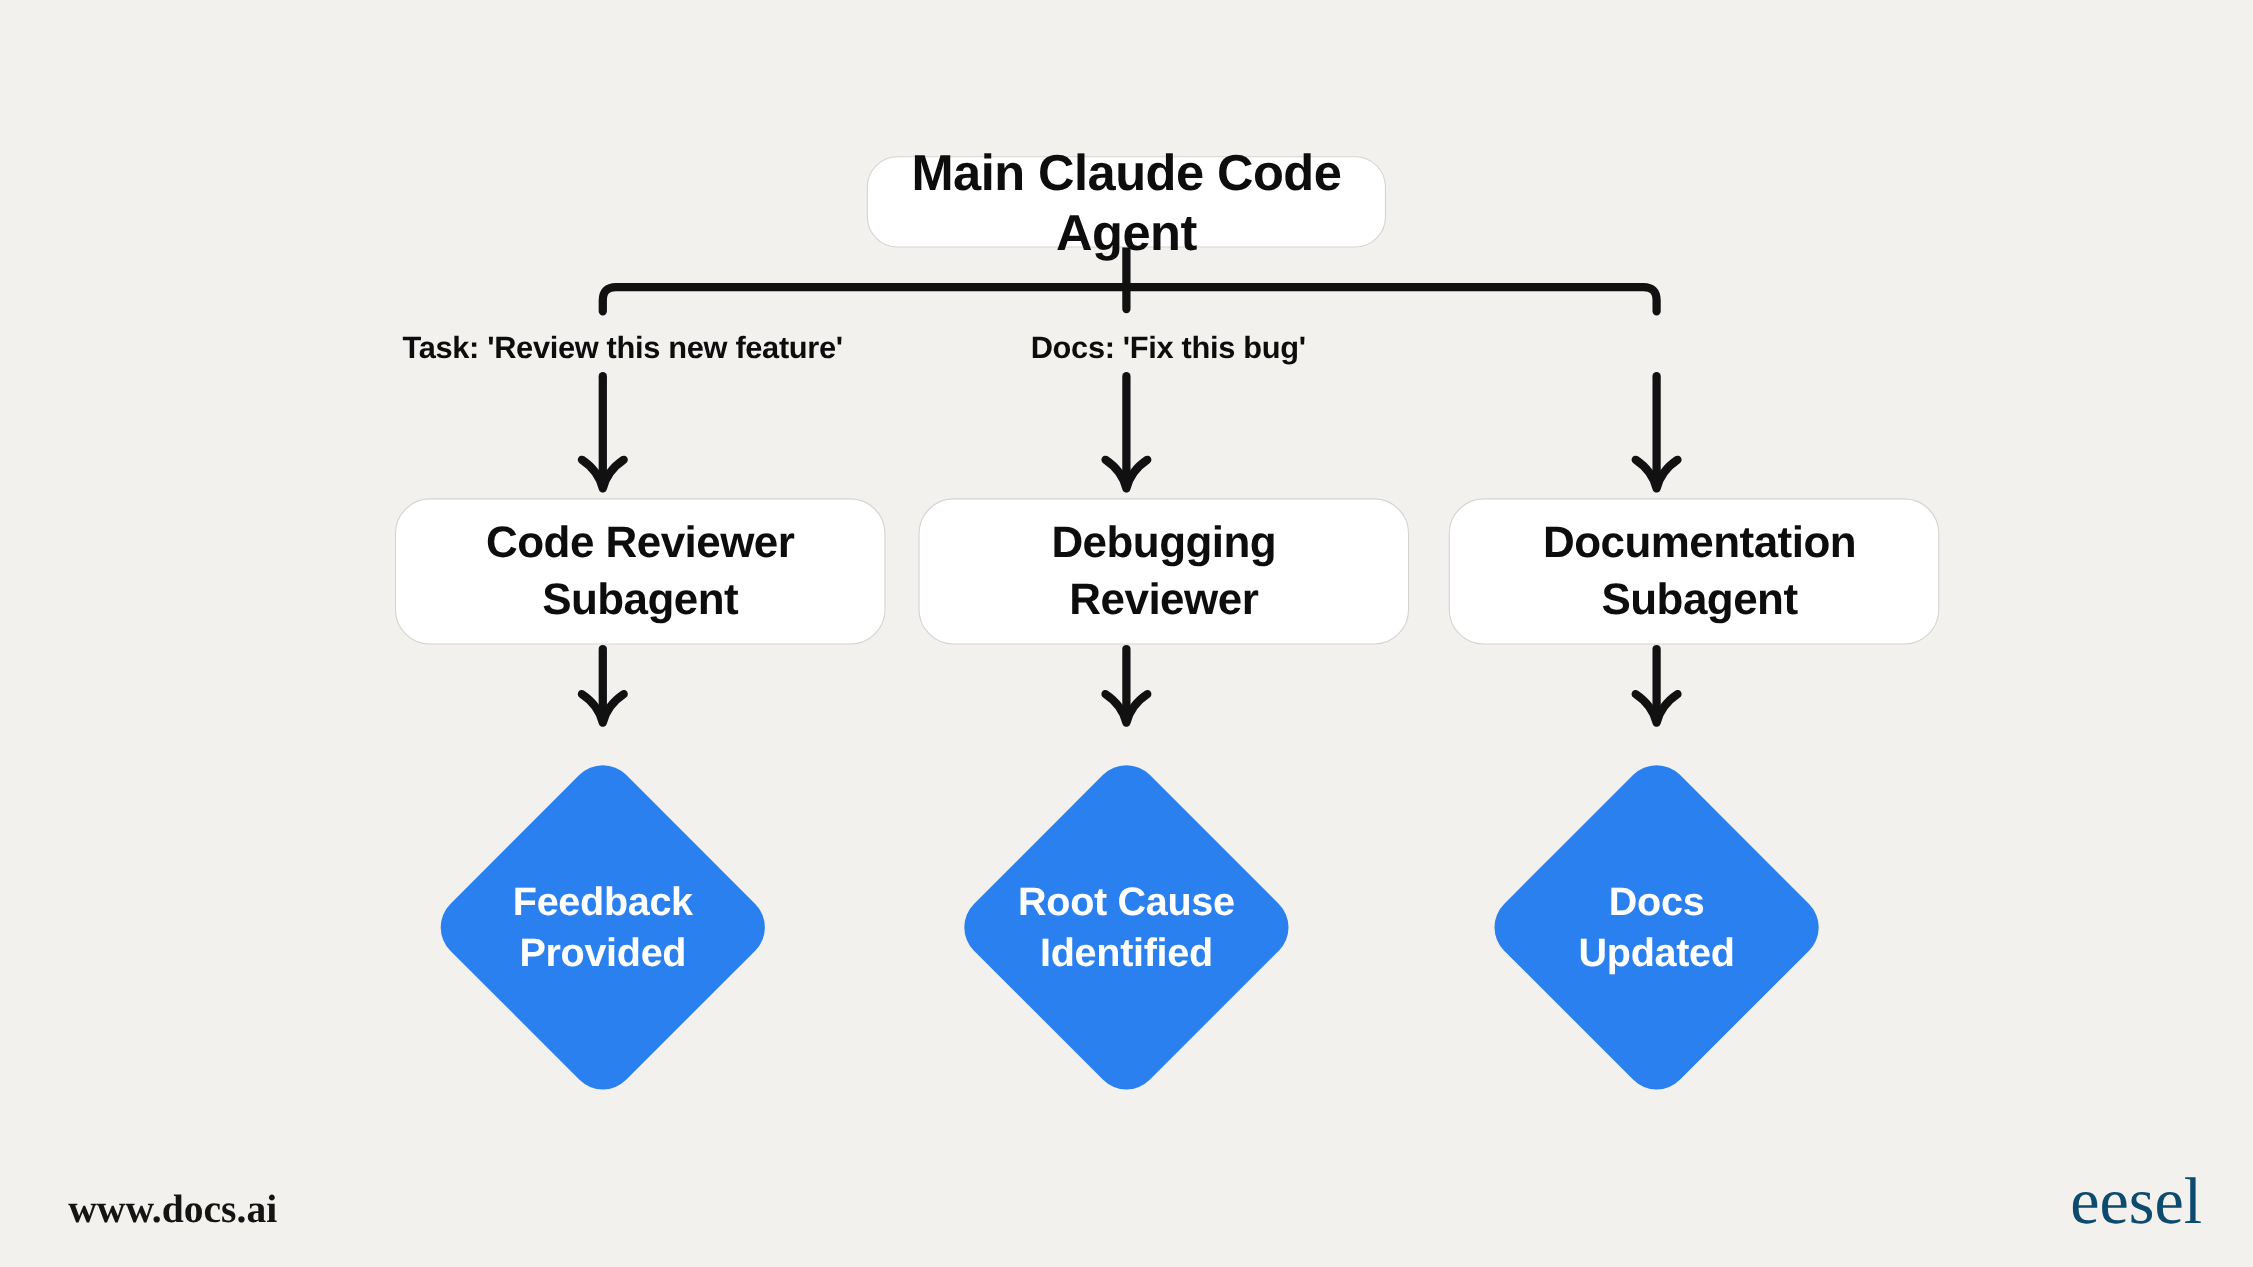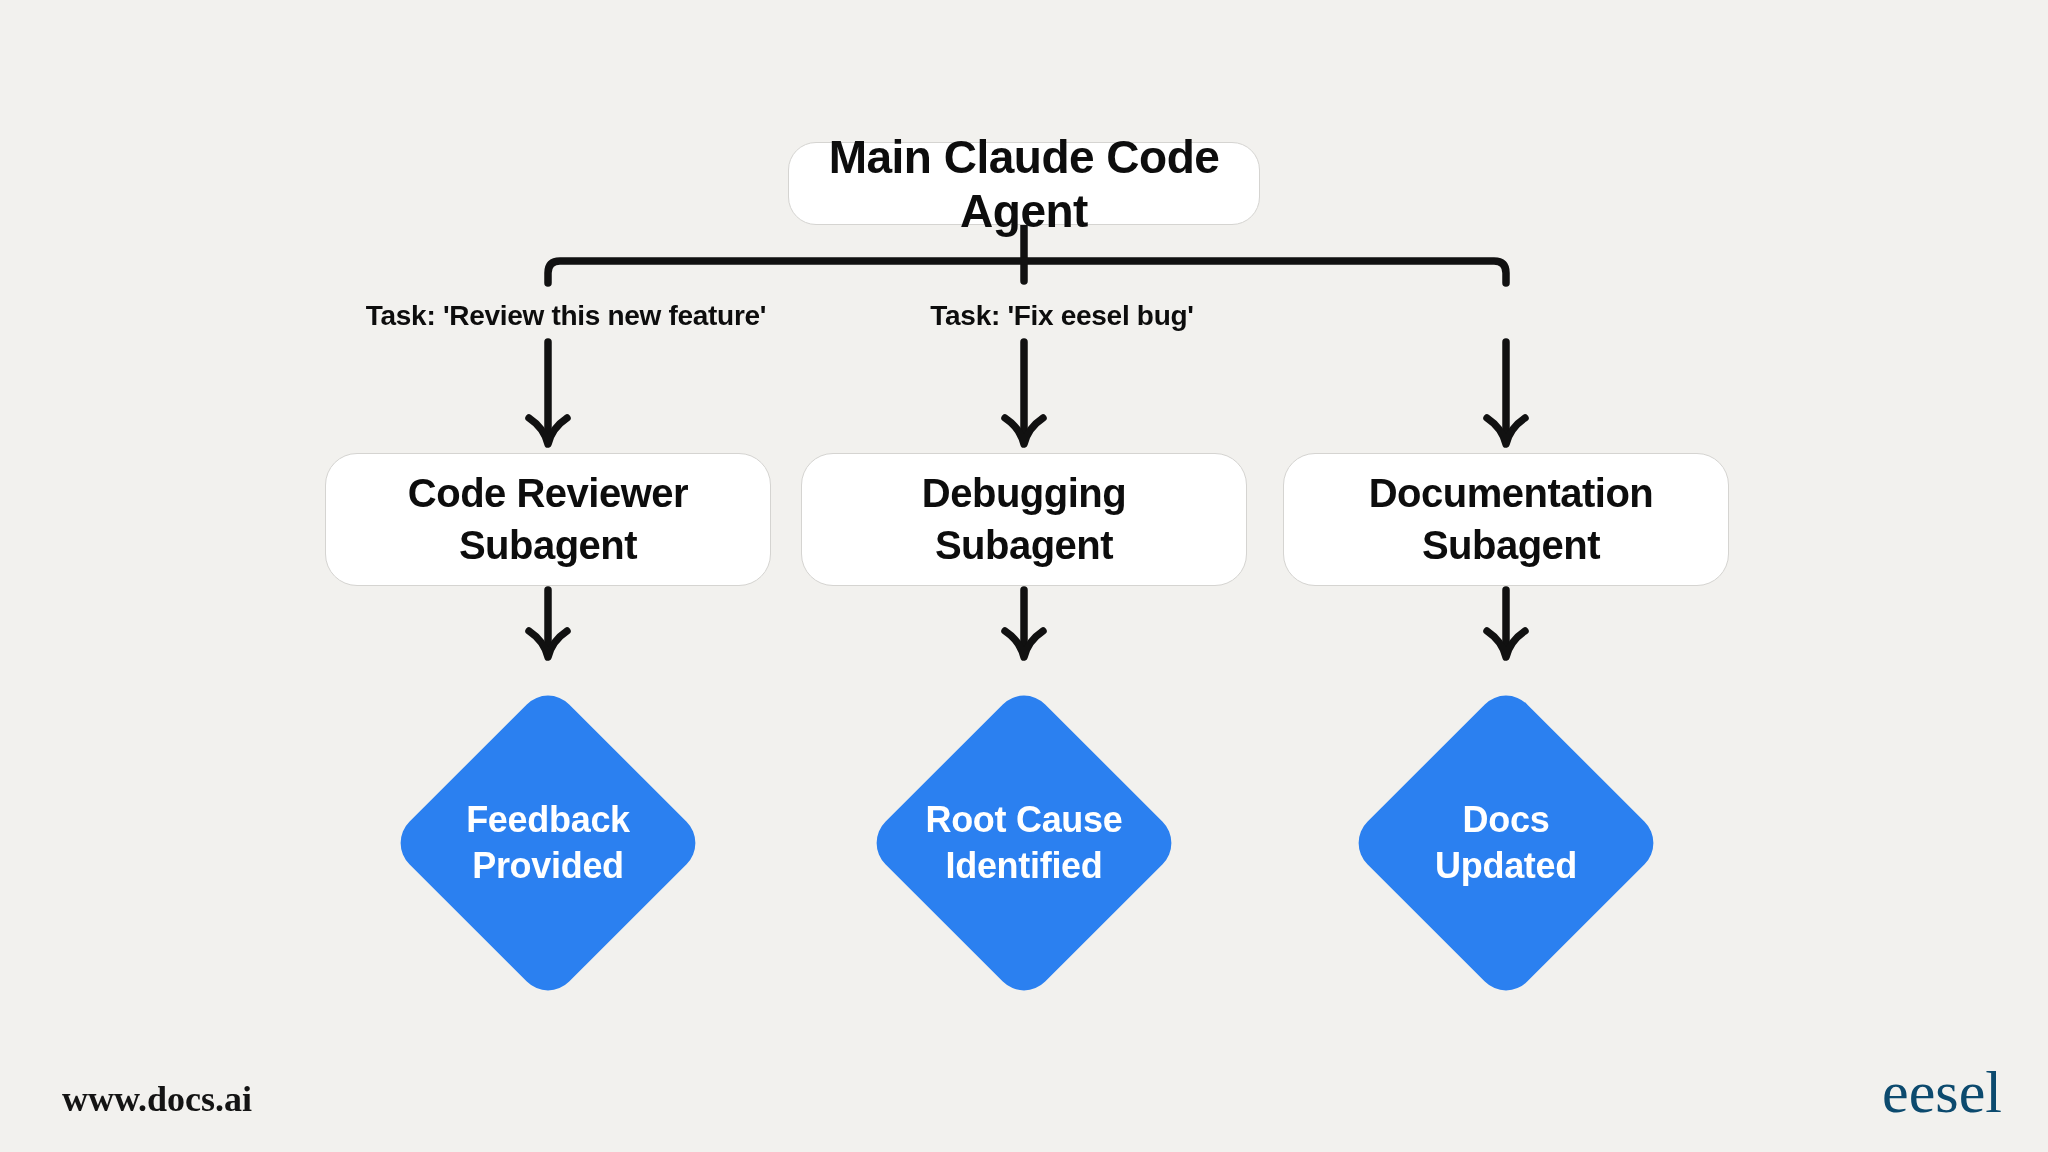--- a/index.html
+++ b/index.html
@@ -50,20 +50,21 @@
   }
   .sub-node {
     top: 453px;
     width: 446px; height: 133px;
     border-radius: 32px;
     font-size: 40px;
     font-weight: 700;
     line-height: 1.28;
     letter-spacing: -0.5px;
     white-space: pre-line;
+    margin-left: 34px;
   }
   .sub-left  { left: 325px; }
   .sub-mid   { left: 801px; }
   .sub-right { left: 1283px; padding-left: 10px; }
   .task-label {
     position: absolute;
     top: 300px;
     transform: translateX(-50%);
     font-size: 28px;
     font-weight: 700;
@@ -143,29 +144,29 @@
     <path d="M1005 631 C1014 637 1021 645 1024 657 C1027 645 1034 637 1043 631"></path>
     <path d="M1506 590 L1506 648"></path>
     <path d="M1487 631 C1496 637 1503 645 1506 657 C1509 645 1516 637 1525 631"></path>
   </svg>
 
   <div class="node main-node">
     <span>Main Claude Code Agent</span>
   </div>
 
   <div class="task-label task-left">Task: 'Review this new feature'</div>
-  <div class="task-label task-mid">Task: 'Fix eesel bug'</div>
+  <div class="task-label task-mid">Docs: 'Fix this bug'</div>
 
   <div class="node sub-node sub-left">
     <span>Code Reviewer
 Subagent</span>
   </div>
   <div class="node sub-node sub-mid">
     <span>Debugging
-Subagent</span>
+Reviewer</span>
   </div>
   <div class="node sub-node sub-right">
     <span>Documentation
 Subagent</span>
   </div>
 
   <div class="diamond diamond-left">
     <div class="diamond-label">Feedback
 Provided</div>
   </div>

